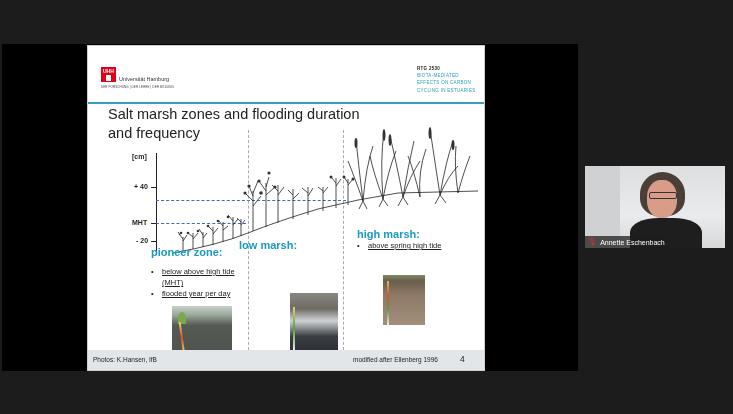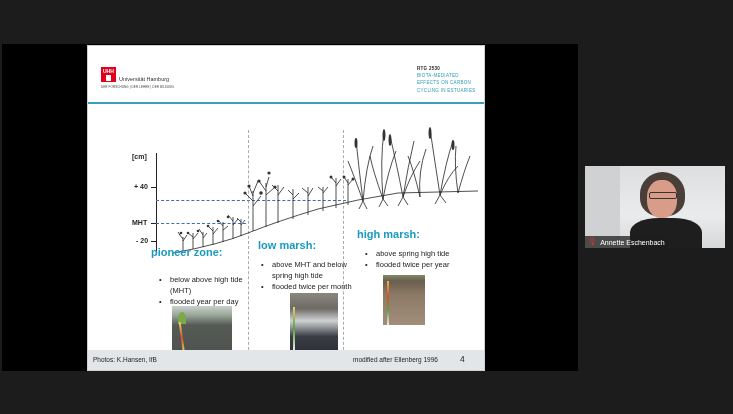--- a/index.html
+++ b/index.html
@@ -52,22 +52,22 @@
     position:absolute; left:68px; height:0; border-top:1.5px dashed #3a6fb8;
   }
   .zone-divider {
     position:absolute; top:84px; width:0; height:230px; border-left:1px dashed #aaa;
   }
   .plants { position:absolute; left:70px; top:75px; width:320px; height:140px; }
   .zone-heading {
     position:absolute; font-size:11px; font-weight:bold; color:#1a9ac0;
   }
   .zone-list {
-    position:absolute; margin:8px; padding:0; list-style:none;
-    font-size:7.5px; line-height:11px; color:#222;
+    position:absolute; margin:0; padding:0; list-style:none;
+    font-size:7.5px; line-height:11px; color:#222;text-decoration:underline;
   }
   .zone-list li { position:relative; padding-left:12px; }
   .zone-list li::before { content:"•"; position:absolute; left:1px; top:0; }
   .photo { position:absolute; overflow:hidden; }
   .footer {
     position:absolute; left:0; top:304px; width:396px; height:20px; background:#e3e6e8;
   }
   .footer-credit { position:absolute; left:5px; top:310px; font-size:6.5px; color:#222; }
   .footer-source { position:absolute; left:265px; top:310px; font-size:6.5px; color:#222; }
   .footer-page { position:absolute; left:372px; top:308px; font-size:8.5px; color:#222; }
@@ -115,20 +115,24 @@
 
   <div class="rtg">
     <div class="code">RTG 2530</div>
     <div>BIOTA-MEDIATED</div>
     <div>EFFECTS ON CARBON</div>
     <div>CYCLING IN ESTUARIES</div>
   </div>
 
   <div class="header-rule"></div>
 
+  <div class="title">
+    <div>Salt marsh zones and flooding duration</div>
+    <div>and frequency</div>
+  </div>
 
   <div class="axis-unit">[cm]</div>
   <div class="axis-line"></div>
   <div class="tick" style="top:141px"></div>
   <div class="tick" style="top:177px"></div>
   <div class="tick" style="top:195px"></div>
   <div class="axis-label" style="left:46px;top:137px">+ 40</div>
   <div class="axis-label" style="left:44px;top:173px">MHT</div>
   <div class="axis-label" style="left:48px;top:191px">- 20</div>
 
@@ -196,30 +200,25 @@
       <ellipse cx="295" cy="24" rx="1.5" ry="5"></ellipse>
     </g>
   </svg>
 
   <div class="zone-heading" style="left:63px;top:200px">pioneer zone:</div>
   <ul class="zone-list" style="left:62px;top:220px;width:100px">
     <li>below above high tide (MHT)</li>
     <li>flooded year per day</li>
   </ul>
 
-  <div class="zone-heading" style="left:170px;top:193px">low marsh:</div>
-  <ul class="zone-list" style="left:164px;top:205px;width:96px">
-    <li>above MHT and below spring high tide</li>
-    <li>flooded twice per month</li>
-  </ul>
+  <div class="zone-heading" style="left:151px;top:193px">low marsh:</div>
 
   <div class="zone-heading" style="left:269px;top:182px">high marsh:</div>
   <ul class="zone-list" style="left:268px;top:194px;width:120px">
     <li>above spring high tide</li>
-    <li>flooded twice per year</li>
   </ul>
 
   <div class="photo" style="left:84px;top:260px;width:60px;height:64px;background:linear-gradient(180deg,#c9d0cc 0%,#9aa89a 14%,#555a55 30%,#4a4e4a 100%);">
     <div style="position:absolute;left:6px;top:6px;width:8px;height:12px;background:#7aa84a;border-radius:50% 50% 0 0;"></div>
     <div style="position:absolute;left:10px;top:16px;width:2px;height:48px;background:linear-gradient(180deg,#e8d06a,#d9502a,#e6e06a,#5aa040);transform:rotate(-8deg);"></div>
   </div>
   <div class="photo" style="left:202px;top:247px;width:48px;height:62px;background:linear-gradient(180deg,#8a8680 0%,#6e6a64 25%,#cfd2d4 45%,#3a3e44 70%,#2a2e34 100%);">
     <div style="position:absolute;left:3px;top:14px;width:2px;height:44px;background:linear-gradient(180deg,#e8d06a,#5aa040,#eee);"></div>
   </div>
   <div class="photo" style="left:295px;top:229px;width:42px;height:50px;background:linear-gradient(180deg,#7f8a66 0%,#6a5e4e 12%,#8d7a66 40%,#a28e7a 100%);">

